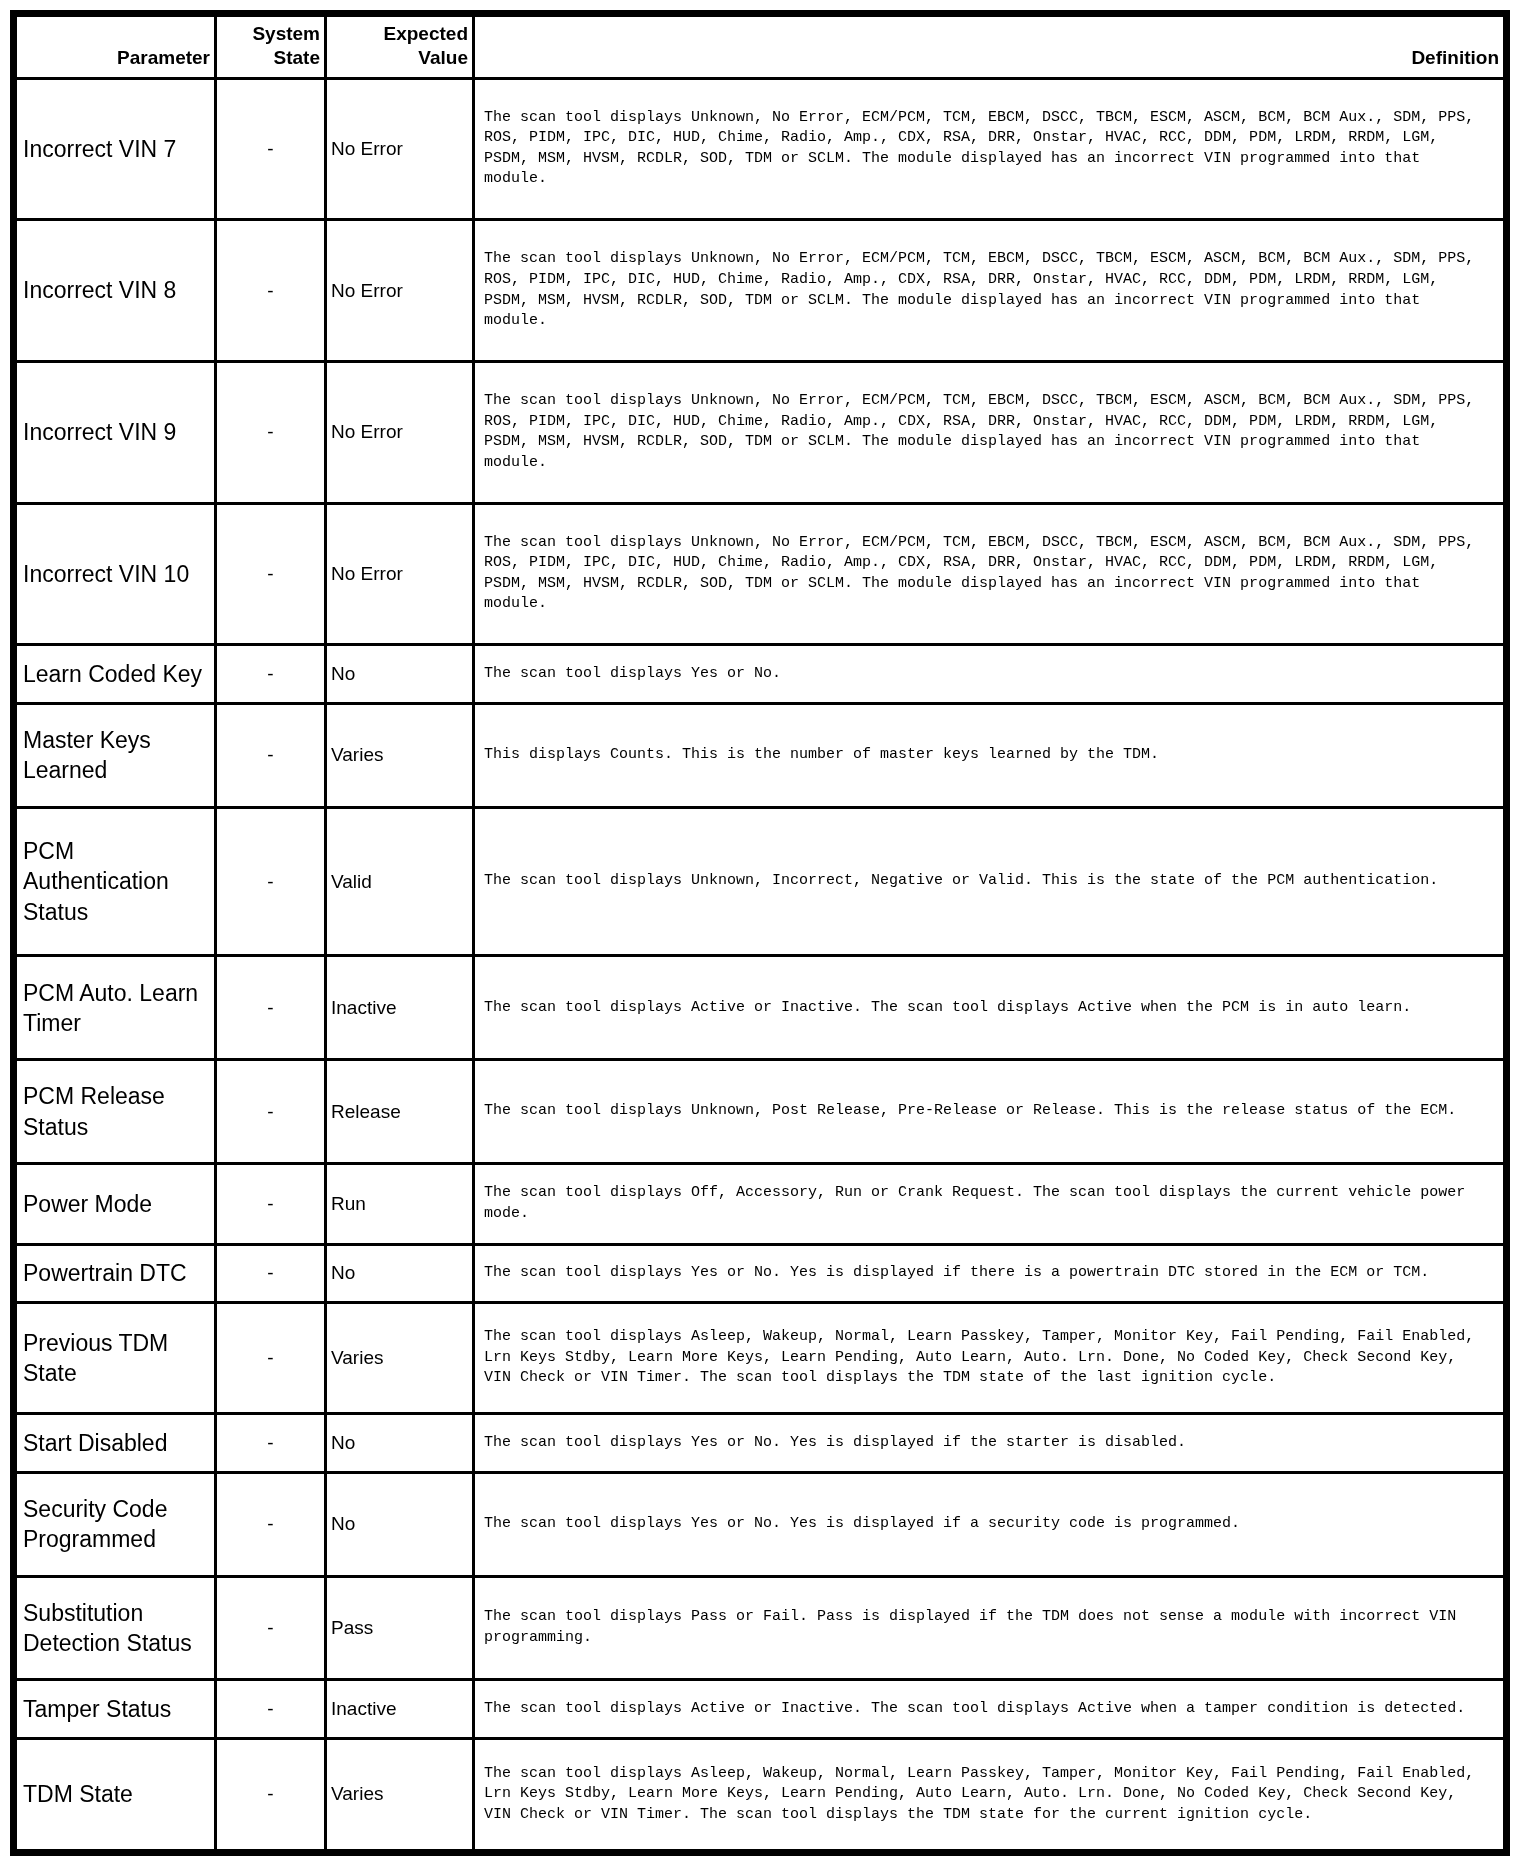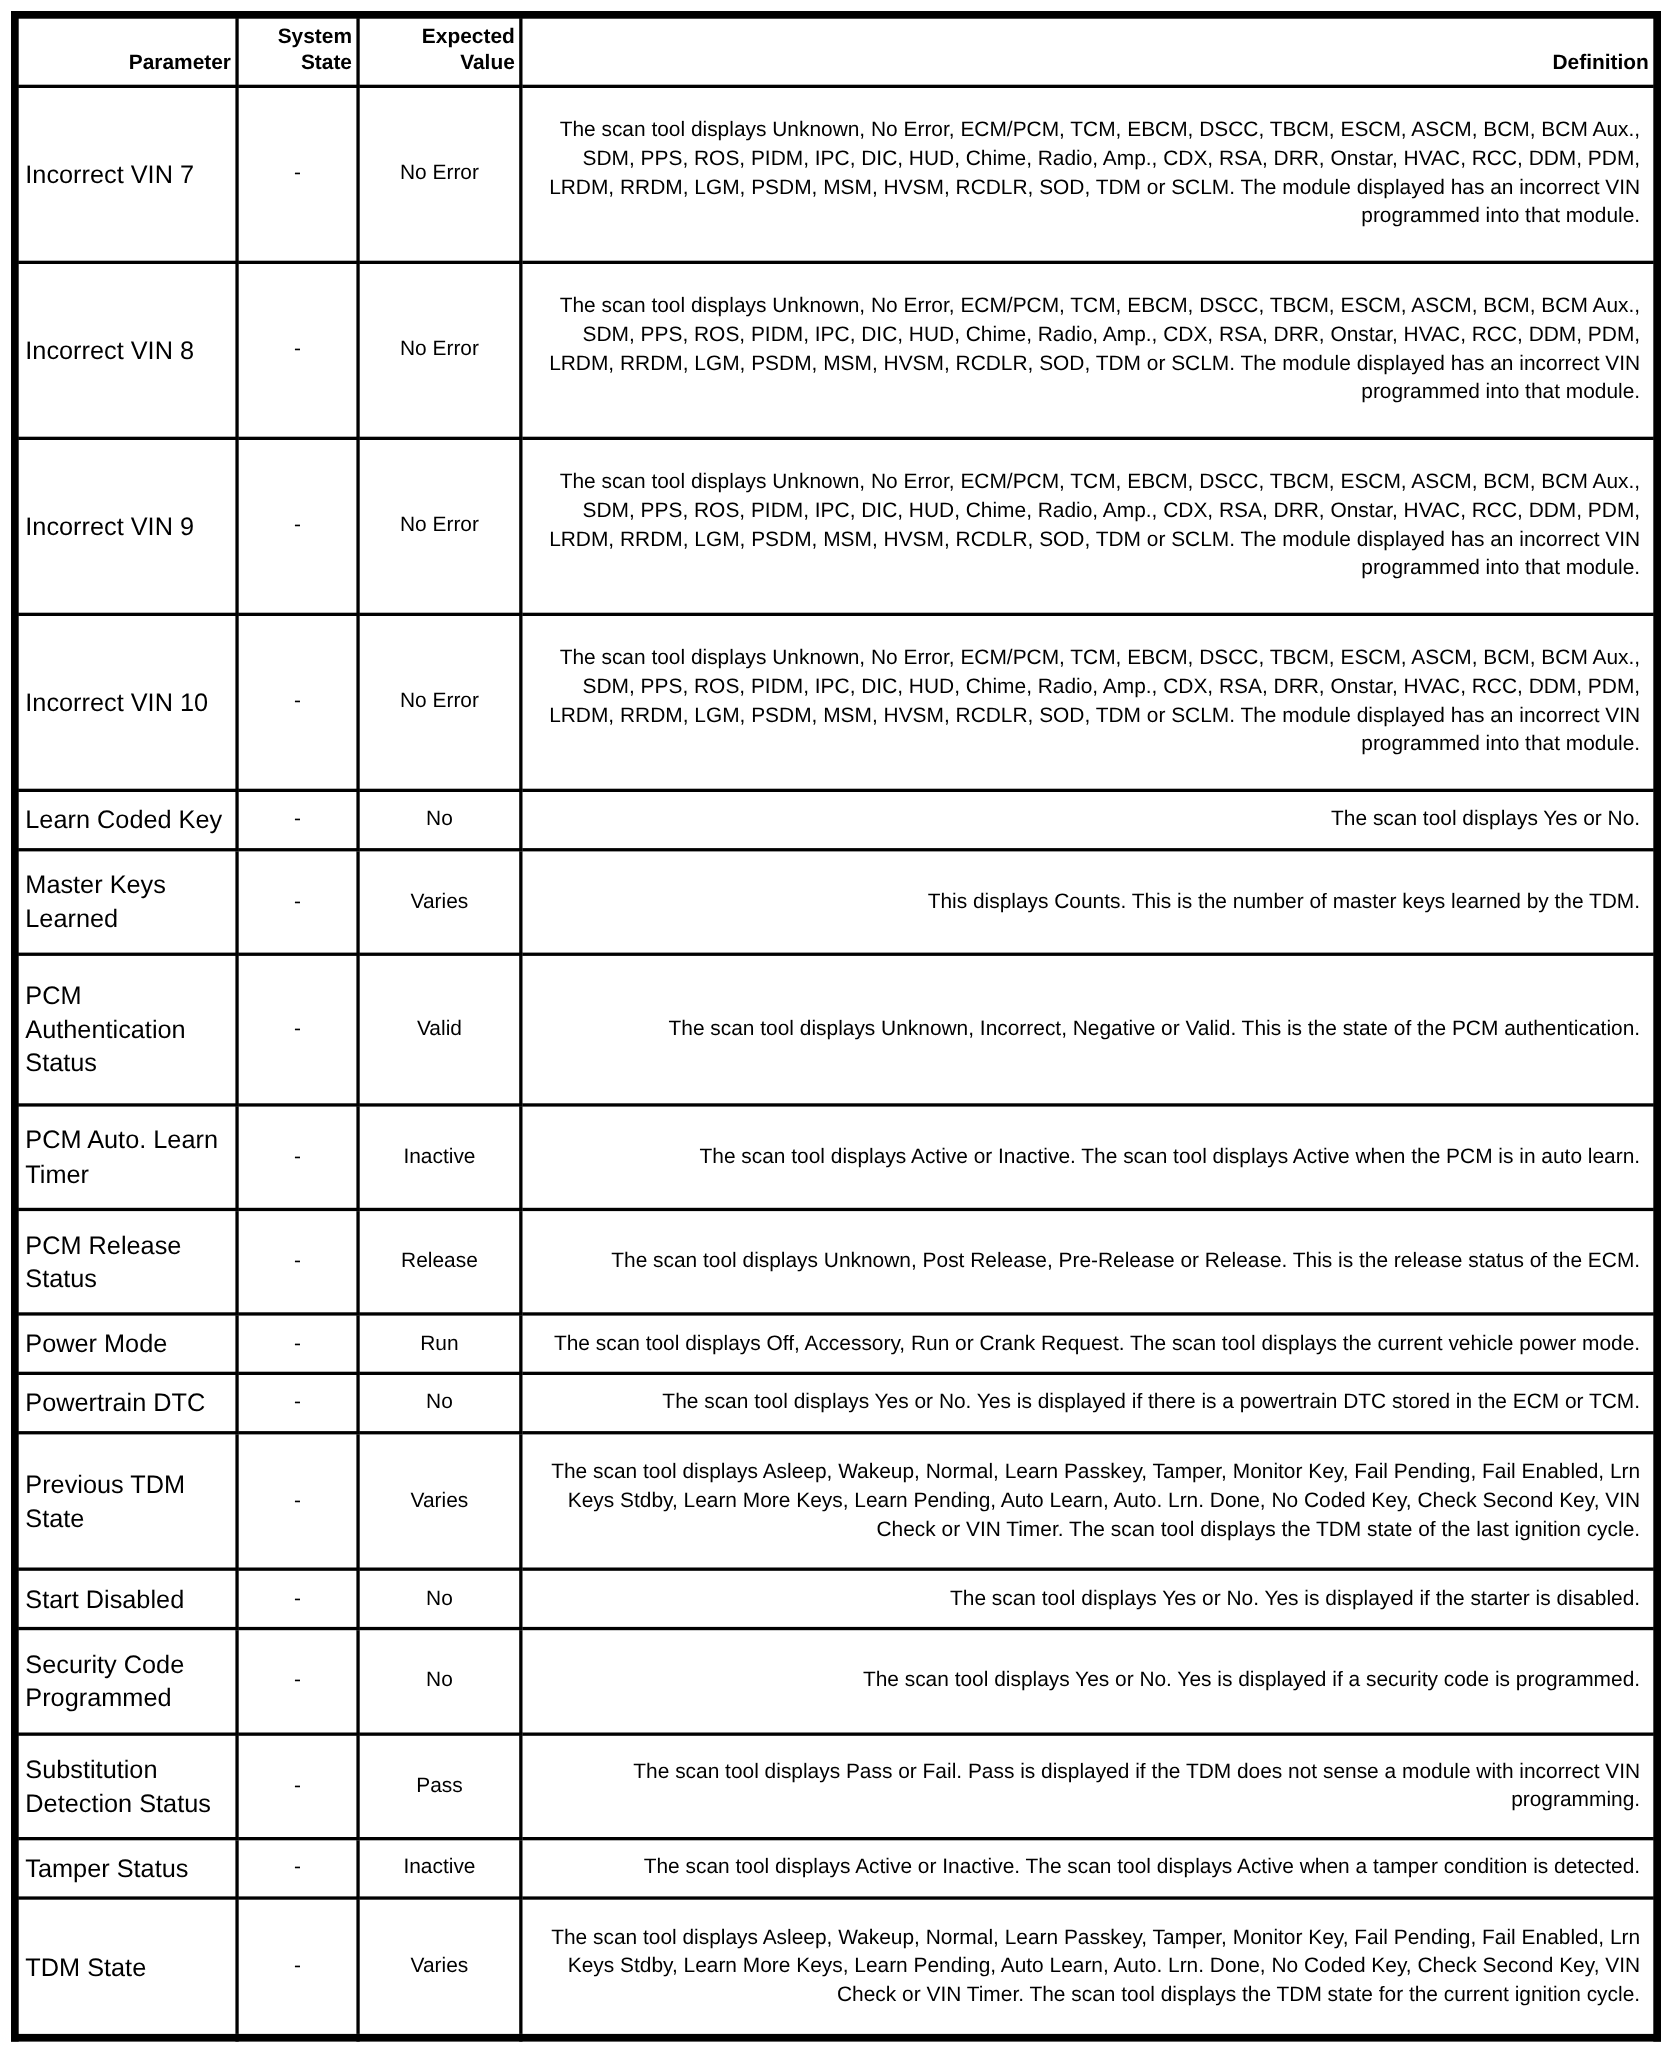--- a/index.html
+++ b/index.html
@@ -52,30 +52,31 @@
     padding: 3px 4px 3px 6px;
   }
   td.state {
     font-size: 19px;
     text-align: center;
     vertical-align: middle;
     padding: 3px 4px;
   }
   td.expected {
     font-size: 19px;
-    text-align: center;
+    text-align: left;
     vertical-align: middle;
     padding: 3px 4px;
   }
   td.definition {
-    font-size: 19px;
+    font-size: 15px;
     line-height: 1.37;
-    text-align: right;
+    text-align: left;
     vertical-align: middle;
     padding: 5px 12px 5px 9px;
+    font-family: Liberation Mono, monospace;
   }
 </style>
 </head>
 <body>
 
 <div class="page">
   <table class="data-table">
     <colgroup>
       <col style="width:202px">
       <col style="width:110px">

